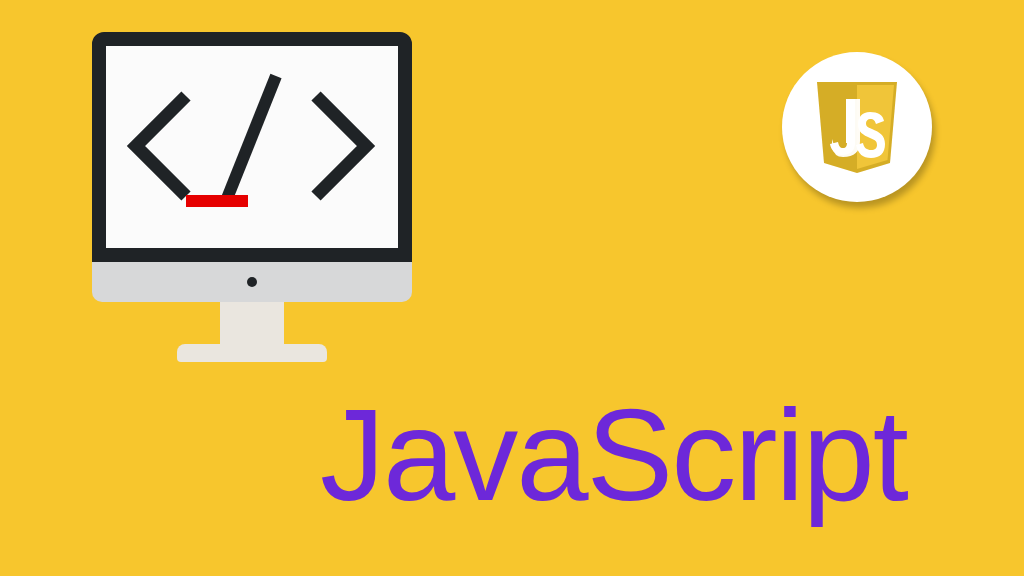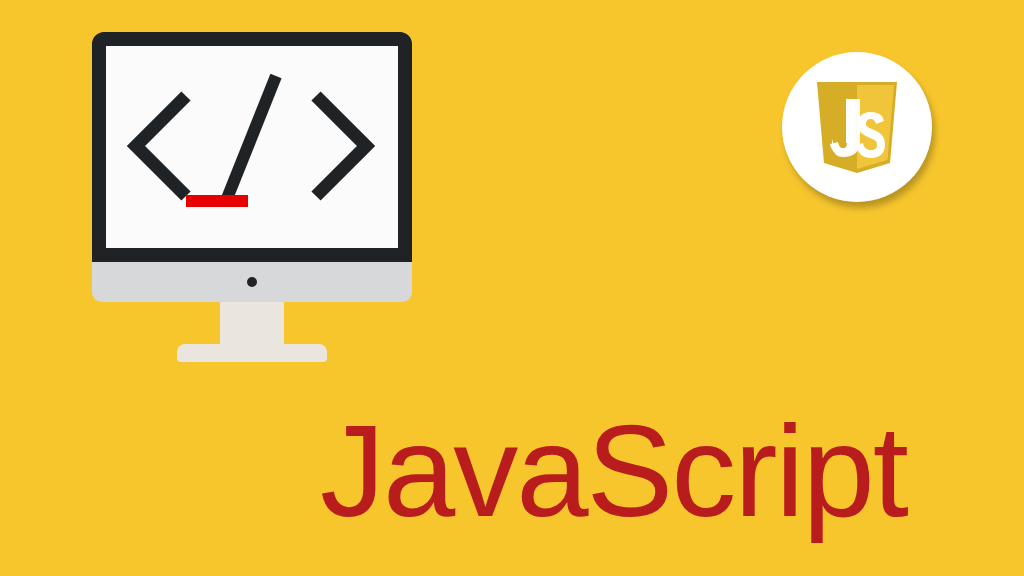--- a/index.html
+++ b/index.html
@@ -61,23 +61,23 @@
     .monitor-base {
       margin: 0 auto;
       width: 150px;
       height: 18px;
       background: #eae6df;
       border-radius: 8px 8px 4px 4px;
     }
     .title-text {
       position: absolute;
       left: 320px;
-      top: 396px;
+      top: 380px;
       font-size: 130px;
-      color: #b91c1c;
+      color: #6d28d9;
       letter-spacing: -2px;
       font-weight: 400;
     }
     .js-badge {
       position: absolute;
       top: 52px;
       right: 92px;
       width: 150px;
       height: 150px;
       background: #ffffff;

